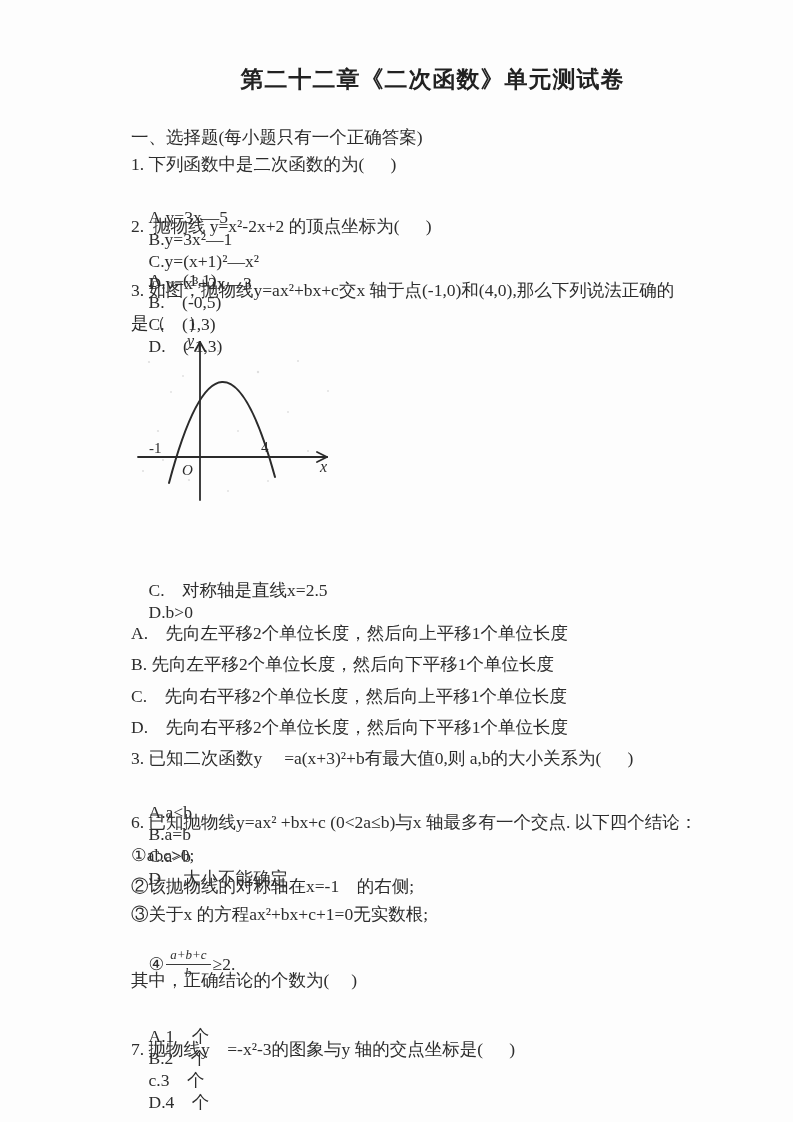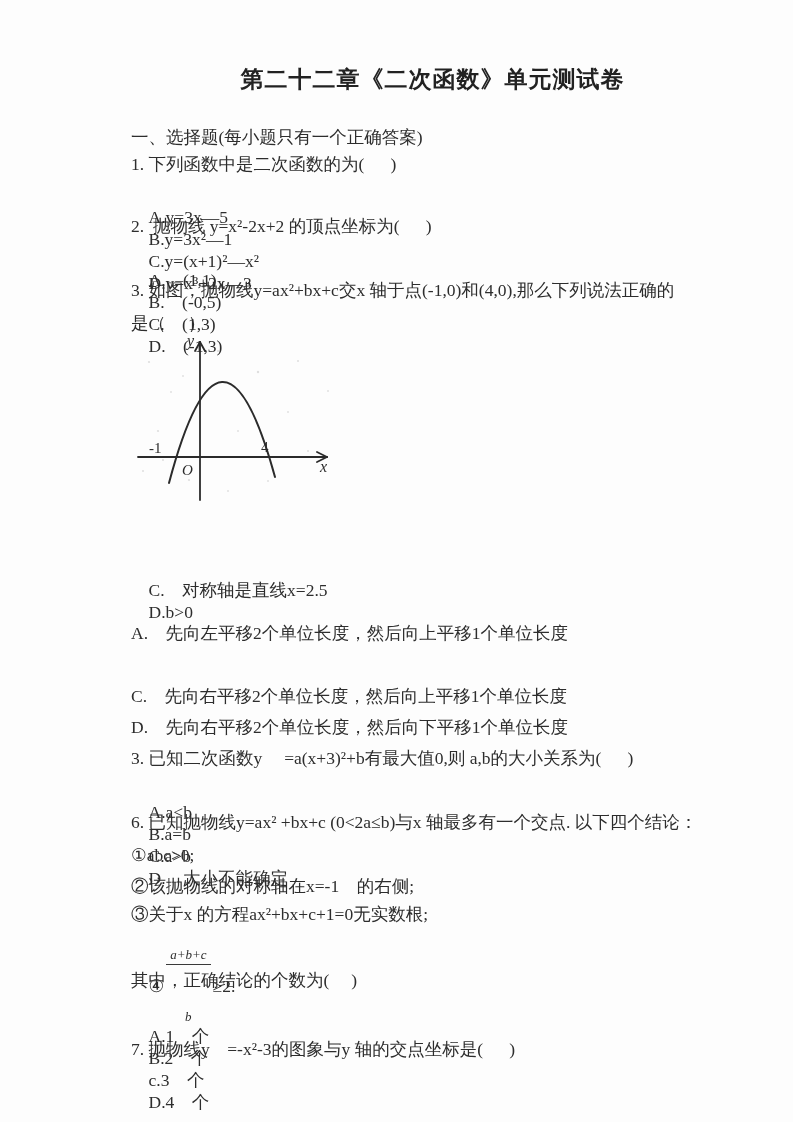--- a/index.html
+++ b/index.html
@@ -22,21 +22,21 @@
     position:absolute;left:131px;
     font-size:17.5px;line-height:22px;
     white-space:pre;
   }
   .opt{display:inline-block;white-space:pre;}
   .fig{position:absolute;left:127px;top:330px;}
   .frac{
     display:inline-flex;flex-direction:column;align-items:center;
     vertical-align:middle;
     font-style:italic;font-size:13px;line-height:1.15;
-    margin:0 2px;position:relative;top:-2px;gap:44px;
+    margin:0 2px;position:relative;top:-2px;
   }
   .frac .num{border-bottom:1.3px solid #3a3a3a;padding:0 4px 1px 4px;}
   .frac .den{padding-top:1px;}
   .rel{font-size:17.5px;}
   svg text{font-family:"Liberation Serif","DejaVu Serif",serif;fill:#2b2b2b;}
 </style>
 </head>
 <body>
 
 <div class="page">
@@ -98,20 +98,21 @@
     <text x="22" y="123" font-size="15">-1</text>
     <text x="134" y="122" font-size="15">4</text>
   </svg>
 
   <div class="line" style="top:557px">
     <span class="opt" style="width:152px">C.　对称轴是直线x=2.5</span>
     <span class="opt">D.b&gt;0</span>
   </div>
 
   <div class="line" style="top:622px">A.　先向左平移2个单位长度，然后向上平移1个单位长度</div>
+  <div class="line" style="top:653px">B. 先向左平移2个单位长度，然后向下平移1个单位长度</div>
   <div class="line" style="top:685px">C.　先向右平移2个单位长度，然后向上平移1个单位长度</div>
   <div class="line" style="top:716px">D.　先向右平移2个单位长度，然后向下平移1个单位长度</div>
 
   <div class="line" style="top:747px">3. 已知二次函数y　 =a(x+3)²+b有最大值0,则 a,b的大小关系为(      )</div>
   <div class="line" style="top:779px">
     <span class="opt" style="width:74px">A.a&lt;b</span>
     <span class="opt" style="width:80px">B.a=b</span>
     <span class="opt" style="width:80px">C.a&gt;b</span>
     <span class="opt">D.　大小不能确定</span>
   </div>

